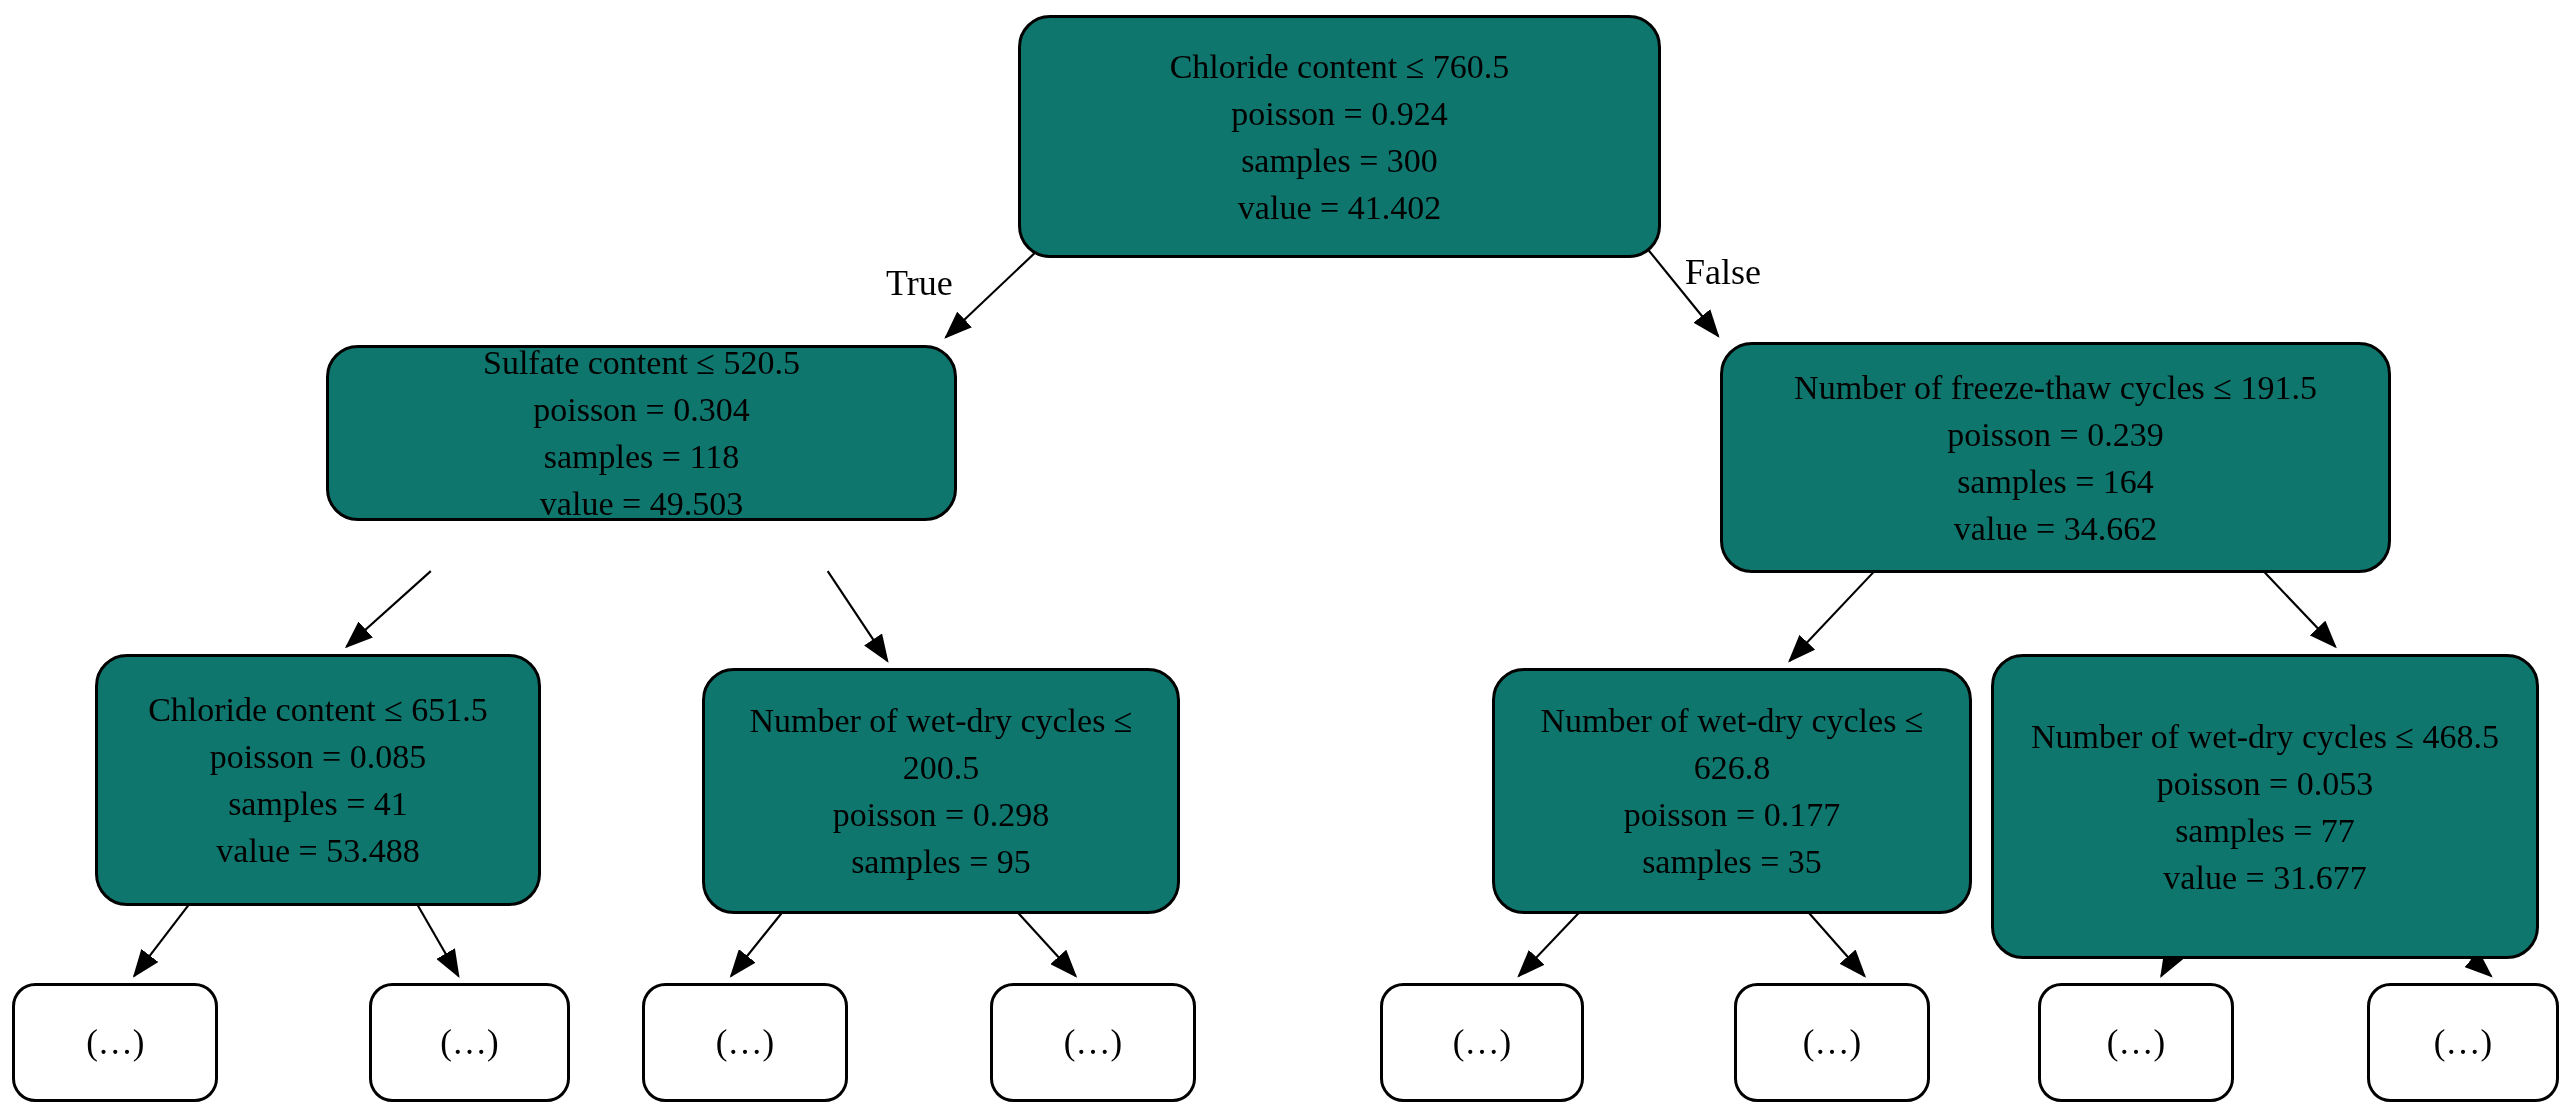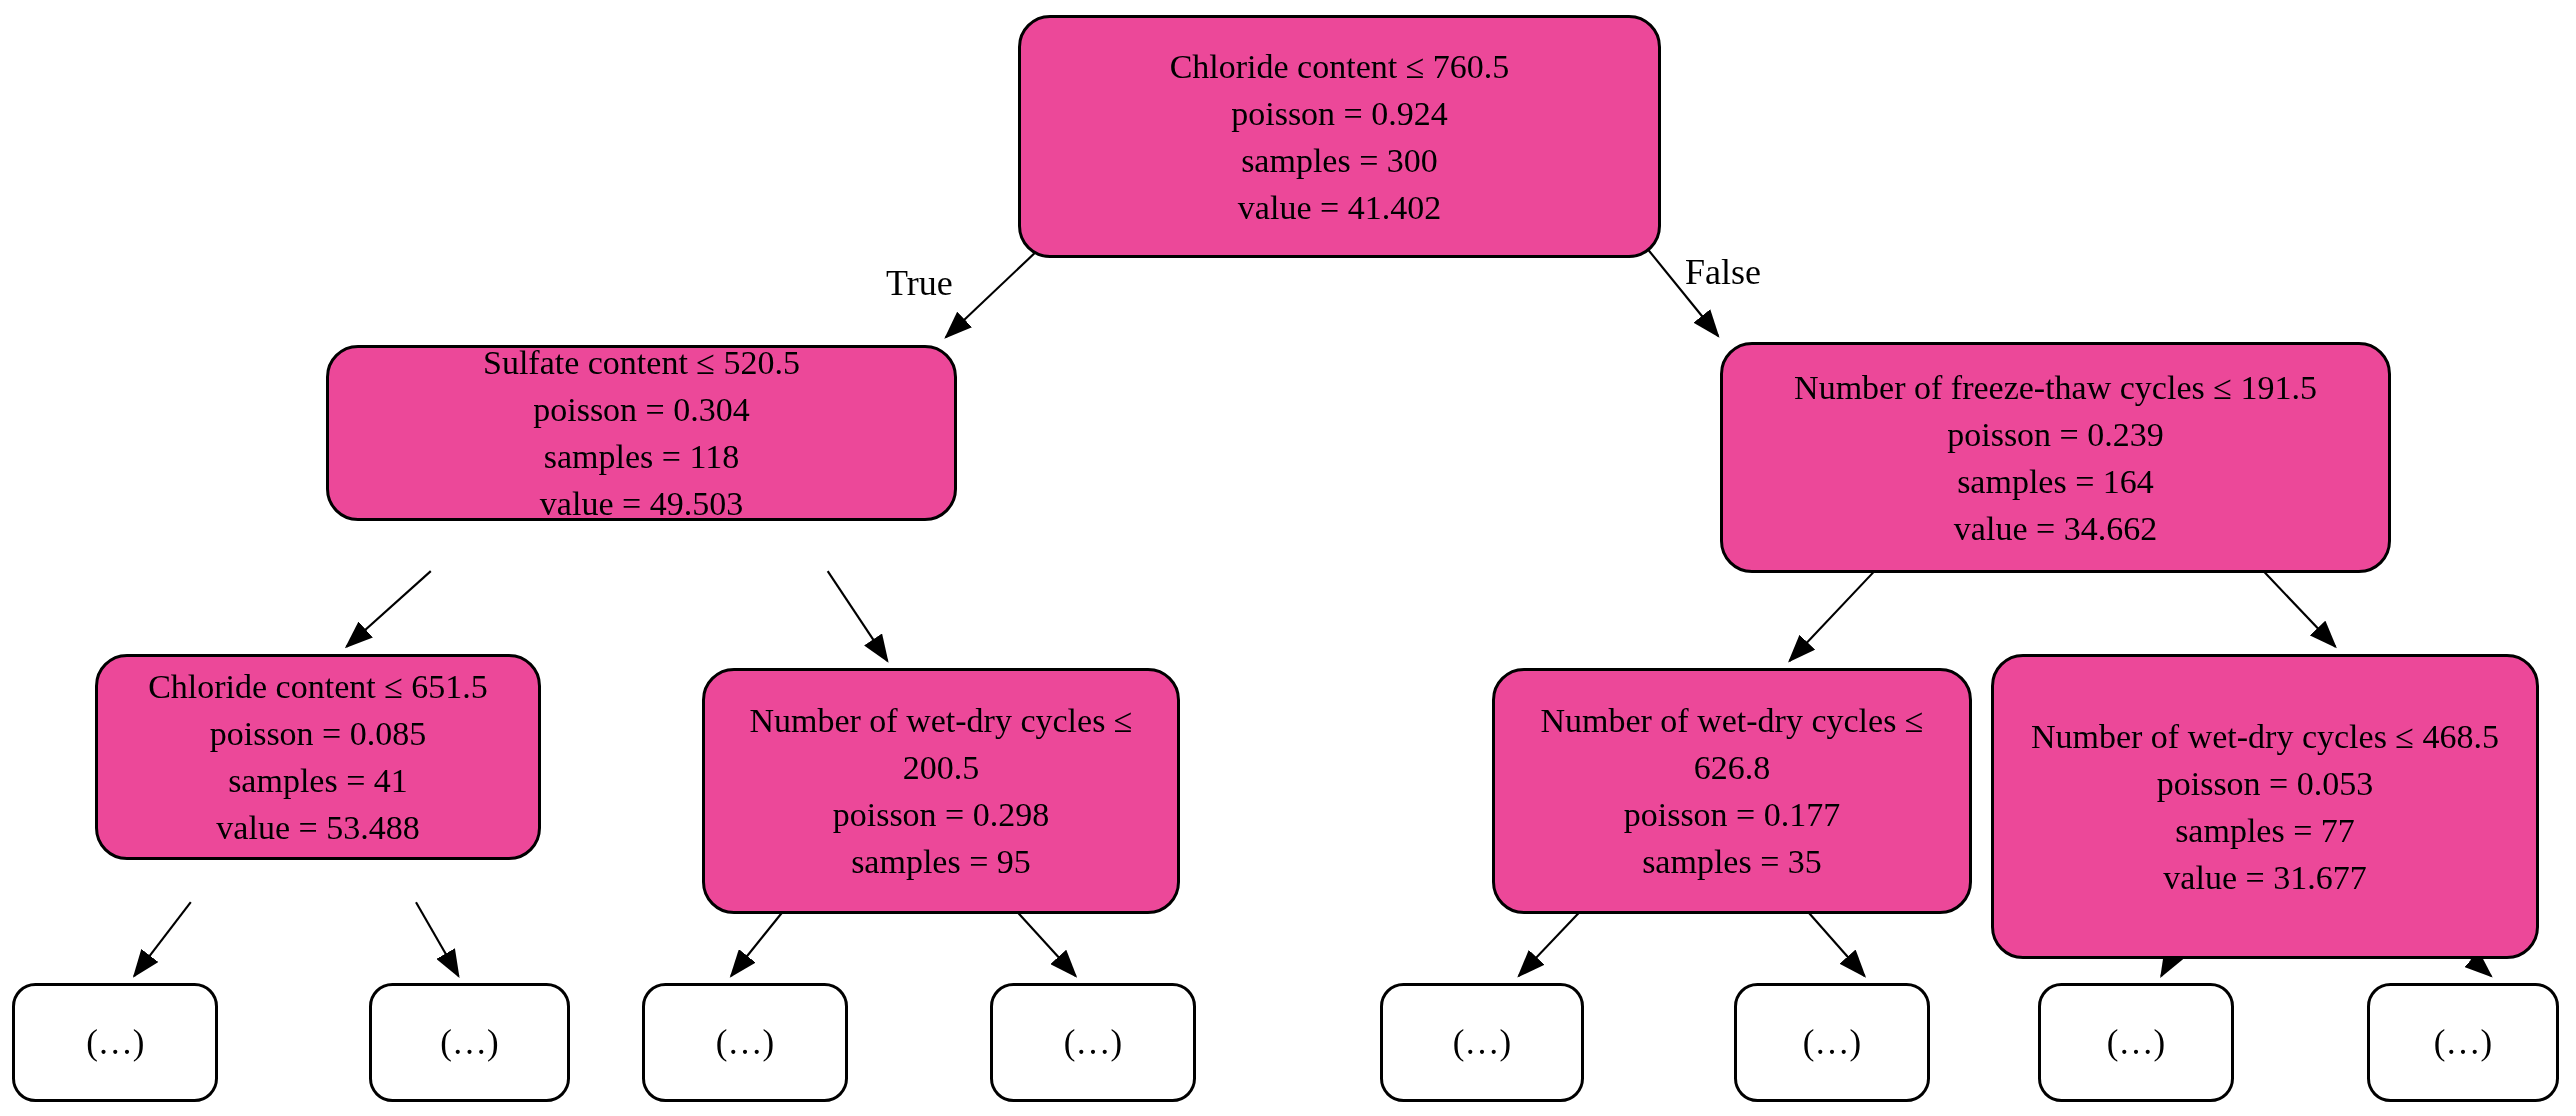--- a/index.html
+++ b/index.html
@@ -2,21 +2,21 @@
 <html style="font-size:9.8px"><head>
 <meta charset="utf-8">
 <style>
   * { margin:0; padding:0; box-sizing:border-box; }
   html,body { background:#ffffff; }
   body { font-family:"Liberation Serif", serif; color:#000; }
   .canvas { position:relative; width:2576px; height:1117px; background:#fff; overflow:hidden; }
   .edges { position:absolute; left:0; top:0; width:2576px; height:1117px; }
   .edges line { stroke:#000; stroke-width:3.5; }
   .node {
-    position:absolute; background:#ec4899; border:3.1px solid #000; border-radius:32px;
+    position:absolute; background:#0f766e; border:3.1px solid #000; border-radius:32px;
     display:flex; flex-direction:column; align-items:center; justify-content:center;
     text-align:center; font-size:34px; line-height:47px; padding:7px 11px;
   }
   .node .cond { white-space:nowrap; }
   .node.wrap .cond { white-space:normal; }
   .leaf {
     position:absolute; background:#fff; border:3.1px solid #000; border-radius:23.4px;
     display:flex; align-items:center; justify-content:center; font-size:35px;
   }
   .edge-label { position:absolute; font-size:36px; line-height:36px; }
@@ -65,21 +65,21 @@
     <div>value = 49.503</div>
   </div>
 
   <div class="node" style="left:1720px; top:342px; width:671px; height:231px;">
     <div class="cond">Number of freeze-thaw cycles ≤ 191.5</div>
     <div>poisson = 0.239</div>
     <div>samples = 164</div>
     <div>value = 34.662</div>
   </div>
 
-  <div class="node" style="left:95px; top:654px; width:446px; height:206px;">
+  <div class="node" style="left:95px; top:654px; width:446px; height:252px;">
     <div class="cond">Chloride content ≤ 651.5</div>
     <div>poisson = 0.085</div>
     <div>samples = 41</div>
     <div>value = 53.488</div>
   </div>
 
   <div class="node wrap" style="left:702px; top:668px; width:478px; height:246px;">
     <div class="cond">Number of wet-dry cycles ≤ 200.5</div>
     <div>poisson = 0.298</div>
     <div>samples = 95</div>

